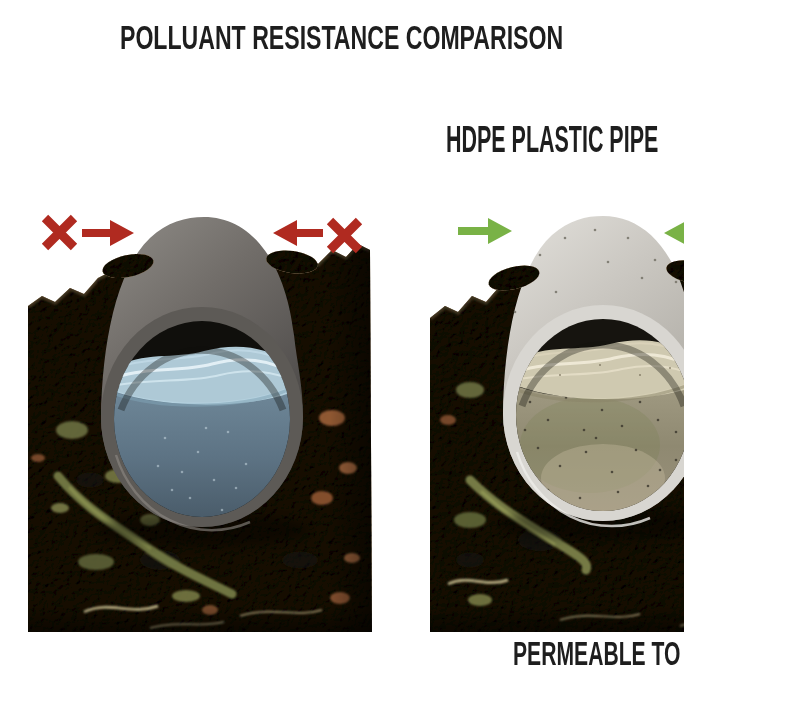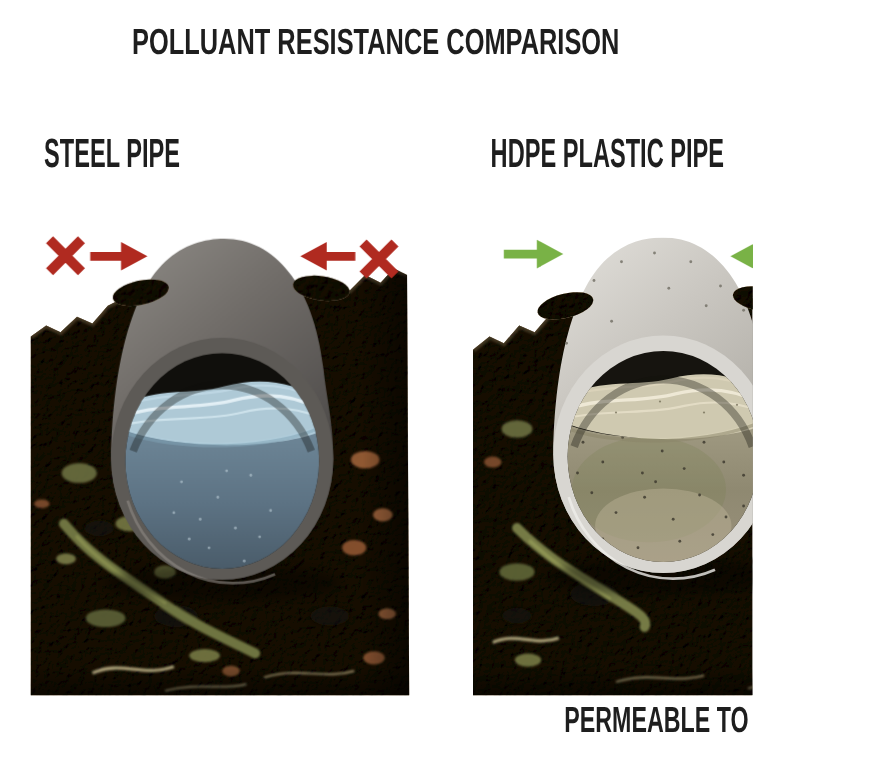--- a/index.html
+++ b/index.html
@@ -20,21 +20,20 @@
   .caption.right{left:428px;}
   svg.scene{position:absolute;left:0;top:180px;width:800px;height:460px;display:block;}
 </style>
 </head>
 <body>
 
 <div class="stage">
 
   <div class="title"><span class="sq">POLLUANT RESISTANCE COMPARISON</span></div>
 
-  <div class="heading left"><span class="sq">STEEL PIPE</span></div>
   <div class="heading right"><span class="sq">HDPE PLASTIC PIPE</span></div>
 
   <svg class="scene" viewBox="0 0 800 460" aria-hidden="true">
     <defs>
       <filter id="soilTex" x="-10%" y="-10%" width="120%" height="120%">
         <feTurbulence type="fractalNoise" baseFrequency="0.16" numOctaves="4" seed="11" result="n"></feTurbulence>
         <feDiffuseLighting in="n" lighting-color="#a68d66" surfaceScale="2.2" result="lit">
           <feDistantLight azimuth="230" elevation="42"></feDistantLight>
         </feDiffuseLighting>
         <feComposite in="lit" in2="SourceAlpha" operator="in" result="litc"></feComposite>

